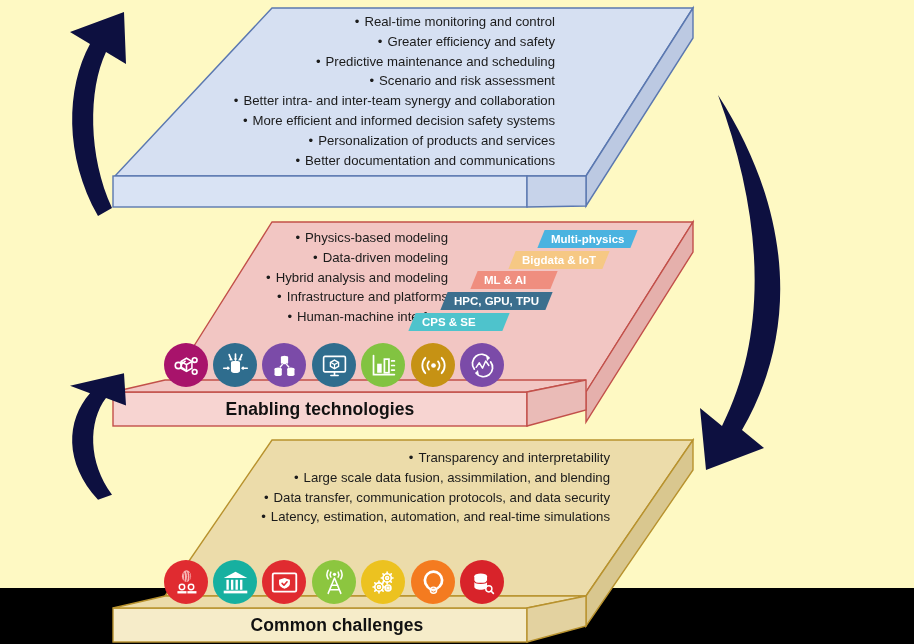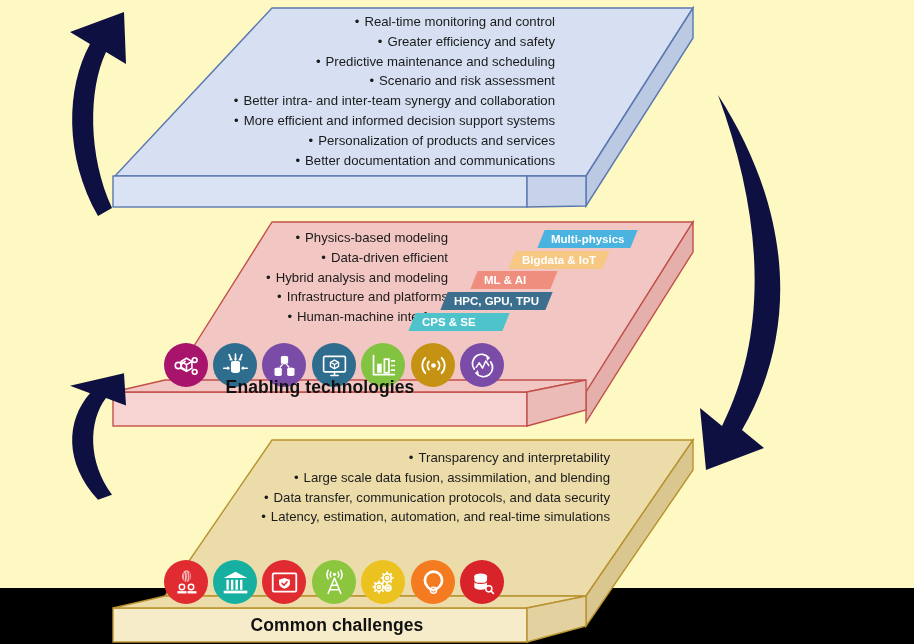--- a/index.html
+++ b/index.html
@@ -104,28 +104,28 @@
                C 86,264 86,330 110,382 Z" fill="#0d1040" transform="translate(2,258) scale(1,0.62)"></path>
     </g>
   </svg>
 
   <div class="bullets" style="left:115px; top:12px; width:440px;">
     <div><span class="bdot">•</span><span>Real-time monitoring and control</span></div>
     <div><span class="bdot">•</span><span>Greater efficiency and safety</span></div>
     <div><span class="bdot">•</span><span>Predictive maintenance and scheduling</span></div>
     <div><span class="bdot">•</span><span>Scenario and risk assessment</span></div>
     <div><span class="bdot">•</span><span>Better intra- and inter-team synergy and collaboration</span></div>
-    <div><span class="bdot">•</span><span>More efficient and informed decision support systems</span></div>
+    <div><span class="bdot">•</span><span>More efficient and informed decision safety systems</span></div>
     <div><span class="bdot">•</span><span>Personalization of products and services</span></div>
     <div><span class="bdot">•</span><span>Better documentation and communications</span></div>
   </div>
 
   <div class="bullets" style="left:160px; top:228px; width:288px;">
     <div><span class="bdot">•</span><span>Physics-based modeling</span></div>
-    <div><span class="bdot">•</span><span>Data-driven efficient</span></div>
+    <div><span class="bdot">•</span><span>Data-driven modeling</span></div>
     <div><span class="bdot">•</span><span>Hybrid analysis and modeling</span></div>
     <div><span class="bdot">•</span><span>Infrastructure and platforms</span></div>
     <div><span class="bdot">•</span><span>Human-machine interface</span></div>
   </div>
 
   <div class="badge" style="left:541px; top:230px; background:#4ab3e0;">
     <span>Multi-physics</span>
   </div>
   <div class="badge" style="left:512px; top:251px; background:#f6c884;">
     <span>Bigdata &amp; IoT</span>
@@ -205,21 +205,21 @@
   <div class="icon-circle" style="left:460px; top:343px; background:#7b4ba8;">
     <svg viewBox="0 0 32 32" fill="none" stroke="#fff" stroke-width="1.9">
       <path d="M7 20 A10 10 0 0 1 23 7.5" stroke-linecap="round"></path>
       <path d="M25 12 A10 10 0 0 1 9 24.5" stroke-linecap="round"></path>
       <path d="M20 5.5 L24 7.8 L21 11 Z" fill="#fff" stroke="none"></path>
       <path d="M12 26.5 L8 24.2 L11 21 Z" fill="#fff" stroke="none"></path>
       <path d="M9 18 L12.5 13 L16 19 L19.5 11 L23 16" stroke-width="1.6" stroke-linecap="round" stroke-linejoin="round"></path>
     </svg>
   </div>
 
-  <div class="slab-label" style="left:113px; top:377px; width:414px;">Enabling technologies</div>
+  <div class="slab-label" style="left:113px; top:399px; width:414px;">Enabling technologies</div>
 
   <div class="bullets" style="left:182px; top:448px; width:428px;">
     <div><span class="bdot">•</span><span>Transparency and interpretability</span></div>
     <div><span class="bdot">•</span><span>Large scale data fusion, assimmilation, and blending</span></div>
     <div><span class="bdot">•</span><span>Data transfer, communication protocols, and data security</span></div>
     <div><span class="bdot">•</span><span>Latency, estimation, automation, and real-time simulations</span></div>
   </div>
 
   <div class="icon-circle" style="left:164px; top:560px; background:#e02b30;">
     <svg viewBox="0 0 32 32" fill="none" stroke="#fff" stroke-width="1.5">

